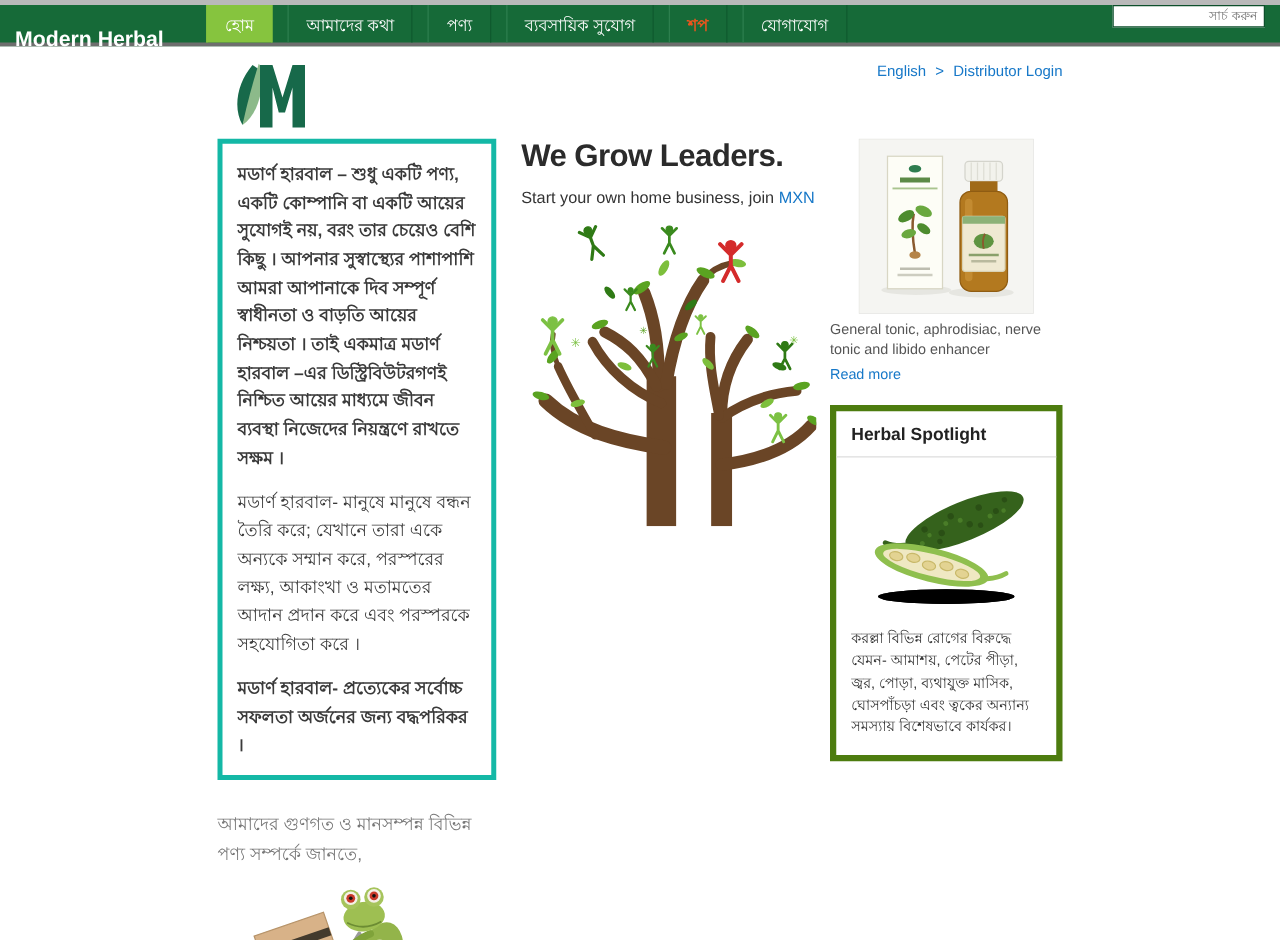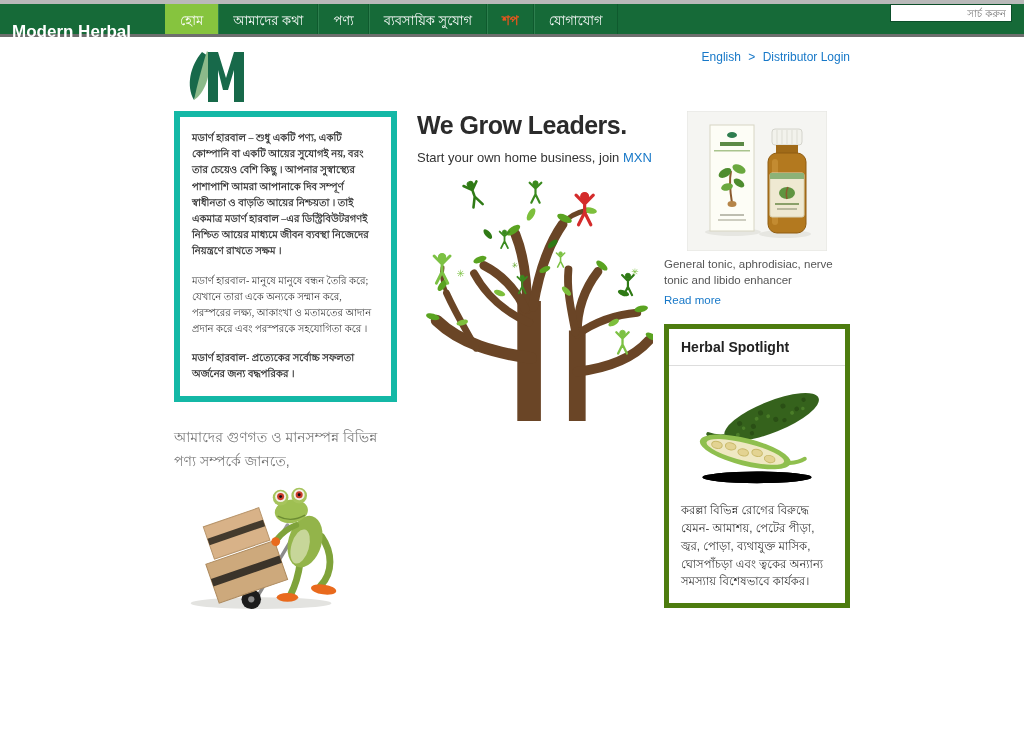--- a/index.html
+++ b/index.html
@@ -5,21 +5,21 @@
   * { margin:0; padding:0; box-sizing:border-box; }
   body { font-family: "Liberation Sans", "DejaVu Sans", sans-serif; background:#ffffff; }
   .screen { width:1024px; height:752px; background:#fff; position:relative; overflow:hidden; margin:0 auto; }
 
   
   .topstrip { height:4px; background:#b9b9b9; }
 
   
   .navbar { height:33px; background:#166a38; border-bottom:3px solid #6e6e6e; display:flex; align-items:stretch; }
   .nav-brand { color:#fff; font-weight:bold; font-size:17px; line-height:33px; padding:0 12px; margin-right:22px; white-space:nowrap; cursor:pointer;margin-top:11px; }
-  .nav-menu { display:flex; align-items:stretch; flex:1; }
+  .nav-menu { display:flex; align-items:stretch; flex:1;gap:12px; }
   .nav-item { color:#fff; font-size:13px; line-height:33px; padding:0 14px; border-left:1px solid #2d7f4e; border-right:1px solid #0f5a2e; cursor:pointer; white-space:nowrap; }
   .nav-item.active { background:#86c43e; border-color:#86c43e; }
   .nav-item.shop { color:#e8551e; font-weight:bold; }
   .nav-search { display:flex; padding-right:12px; }
   .nav-search input { width:122px; height:18px; border:1px solid #0d4f2b; background:#fff; font-size:10px; color:#555; text-align:right; padding:0 5px; font-family:"DejaVu Sans", sans-serif; }
 
   .wrap { width:676px; margin:0 auto; }
 
   
   .header-row { display:flex; justify-content:space-between; align-items:flex-start; padding-top:9px; height:72px; }
@@ -28,21 +28,21 @@
   .util-links a { color:#1778c8; text-decoration:none; cursor:pointer; }
   .util-sep { color:#1778c8; margin:0 4px; }
 
   
   .cols { display:flex; align-items:flex-start; margin-top:2px; }
   .col-left { width:223px; flex:none; }
   .col-center { width:236px; flex:none; margin-left:20px; margin-right:11px; }
   .col-right { width:186px; flex:none; }
 
   
-  .intro-box { border:6px solid #14b8a6; background:#fff; padding:13px 12px; font-size:10px; color:#3a3a3a; line-height:1.62;font-family:Liberation Serif, serif; }
+  .intro-box { border:4px solid #14b8a6; background:#fff; padding:13px 12px; font-size:14px; color:#3a3a3a; line-height:1.62; }
   .intro-box p + p { margin-top:13px; }
   .p-semibold { font-weight:600; }
   .p-bold { font-weight:bold; }
   .delivery-head { font-size:16px; font-weight:bold; color:#1c1c1c; margin-top:14px; }
   .delivery-text { font-size:14px; color:#777; margin-top:24px; }
   .visit-line { font-size:11.5px; color:#3a3a3a; margin-top:14px; line-height:1.5; }
   .visit-line a { color:#1778c8; text-decoration:none; cursor:pointer; }
   .frog-fig { margin-top:6px; }
 
   

